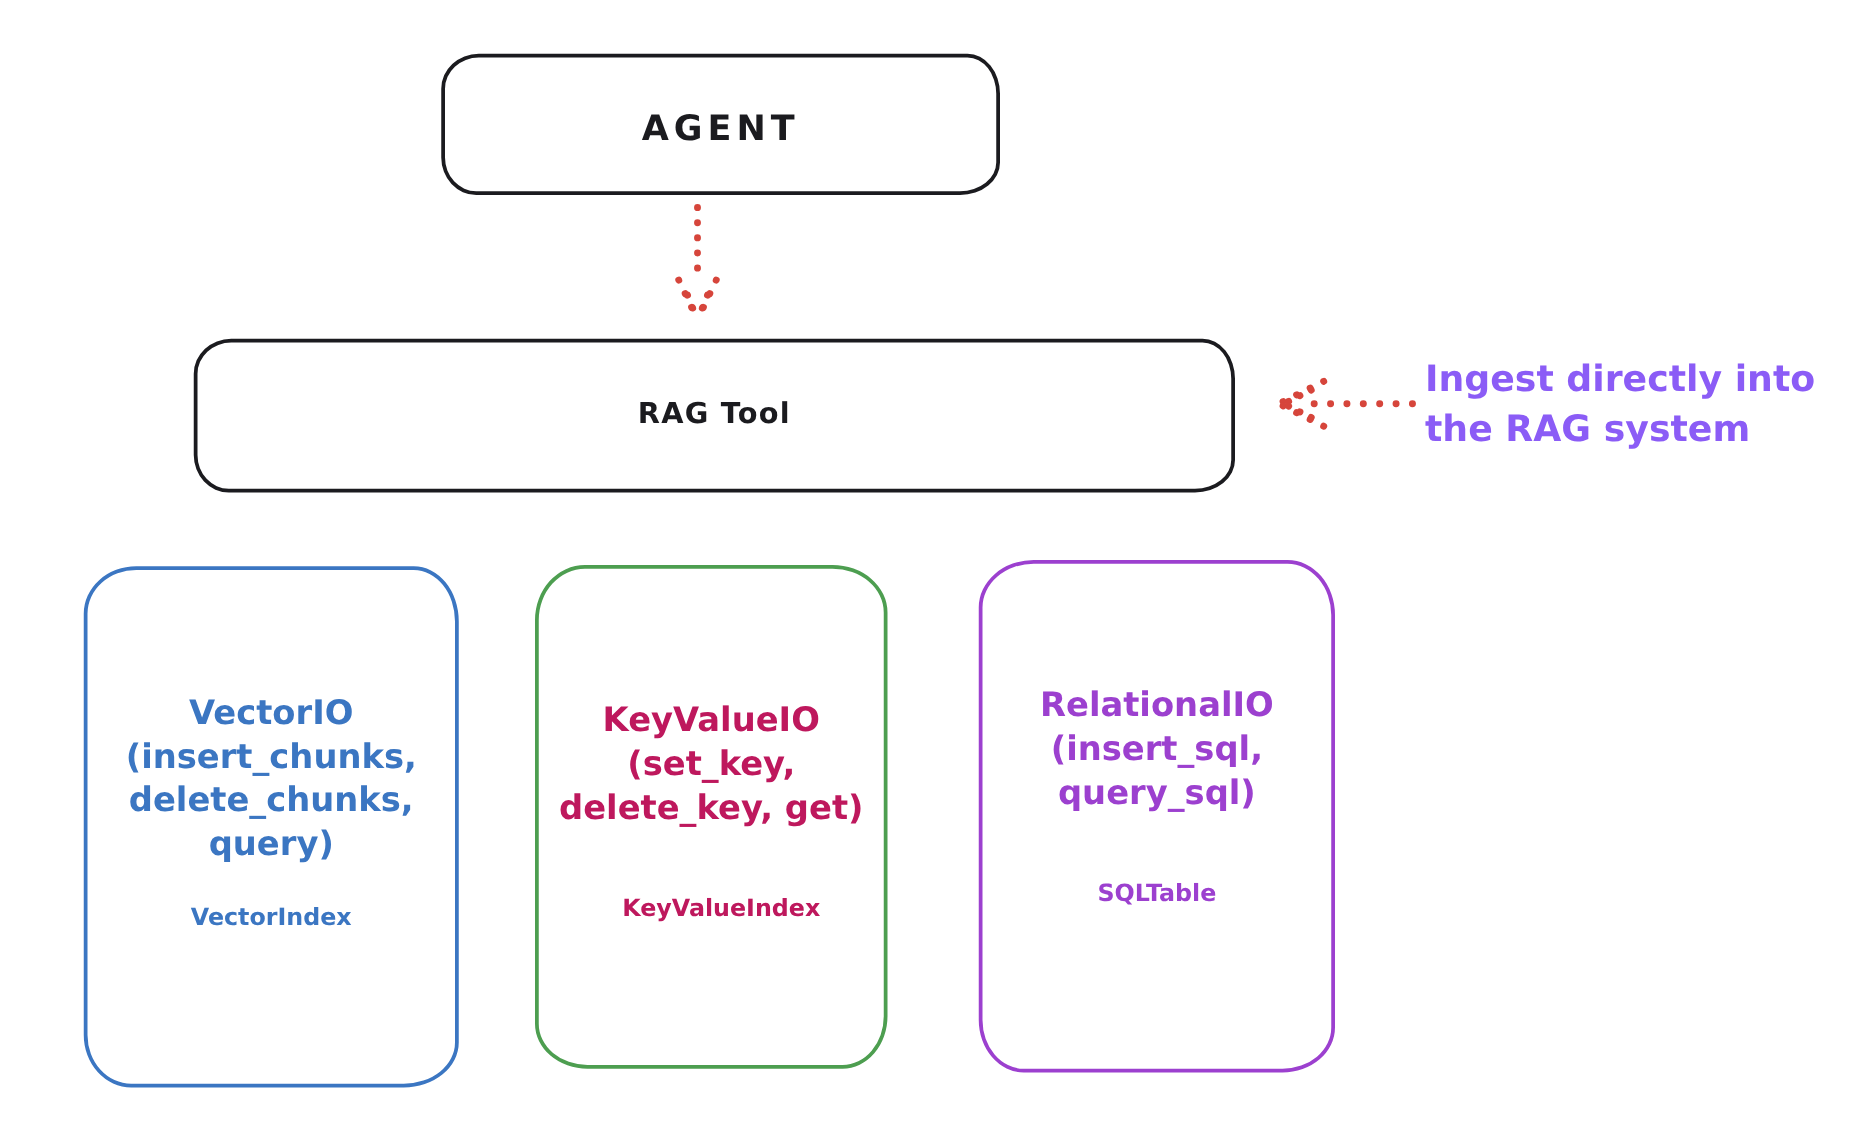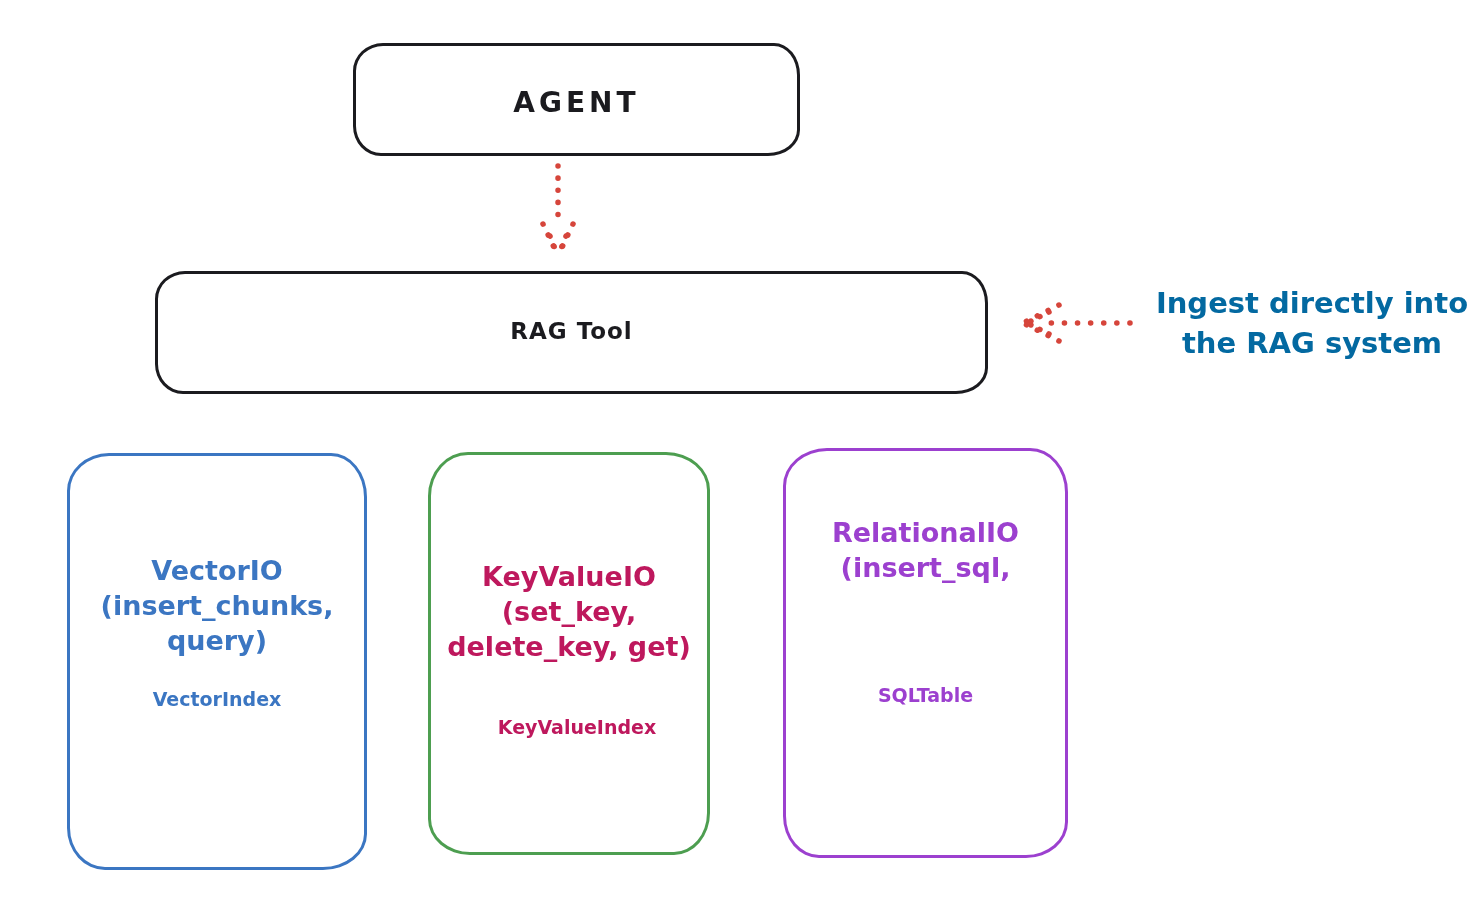--- a/index.html
+++ b/index.html
@@ -64,31 +64,29 @@
     border-color: #4d9e50; color: #be185d;
     border-radius: 40px 44px 36px 42px / 44px 38px 42px 36px;
     padding-top: 104px;
   }
   .keyvalue-box .index-label { margin-top: 52px; margin-left: 16px; }
 
   .relational-box {
     left: 783px; top: 448px; width: 285px; height: 410px;
     border-color: #9c40cf; color: #9c40cf;
     border-radius: 44px 38px 42px 36px / 38px 44px 36px 42px;
-    padding-top: 64px;
-    gap: 47px;
+    padding-top: 96px;
   }
   .relational-box .index-label { margin-top: 52px; }
 
   .arrow-svg { position: absolute; }
   .annotation-text {
     position: absolute;
     left: 1140px; top: 283px; width: 344px;
-    text-align: center;
-    color: #0369a1;
+    color: #8b5cf6;
     font-weight: 700;
     font-size: 29px;
     line-height: 40px;
   }
 </style>
 </head>
 <body>
 
 <div class="canvas">
 
@@ -122,35 +120,37 @@
 
   <div class="annotation-text">
     <div>Ingest directly into</div>
     <div>the RAG system</div>
   </div>
 
   <div class="io-box vector-box">
     <div class="methods">
       <div>VectorIO</div>
       <div>(insert_chunks,</div>
+      <div>delete_chunks,</div>
       <div>query)</div>
     </div>
     <div class="index-label">VectorIndex</div>
   </div>
 
   <div class="io-box keyvalue-box">
     <div class="methods">
       <div>KeyValueIO</div>
       <div>(set_key,</div>
       <div>delete_key, get)</div>
     </div>
     <div class="index-label">KeyValueIndex</div>
   </div>
 
   <div class="io-box relational-box">
     <div class="methods">
       <div>RelationalIO</div>
       <div>(insert_sql,</div>
+      <div>query_sql)</div>
     </div>
     <div class="index-label">SQLTable</div>
   </div>
 
 </div>
 
 </body></html>

